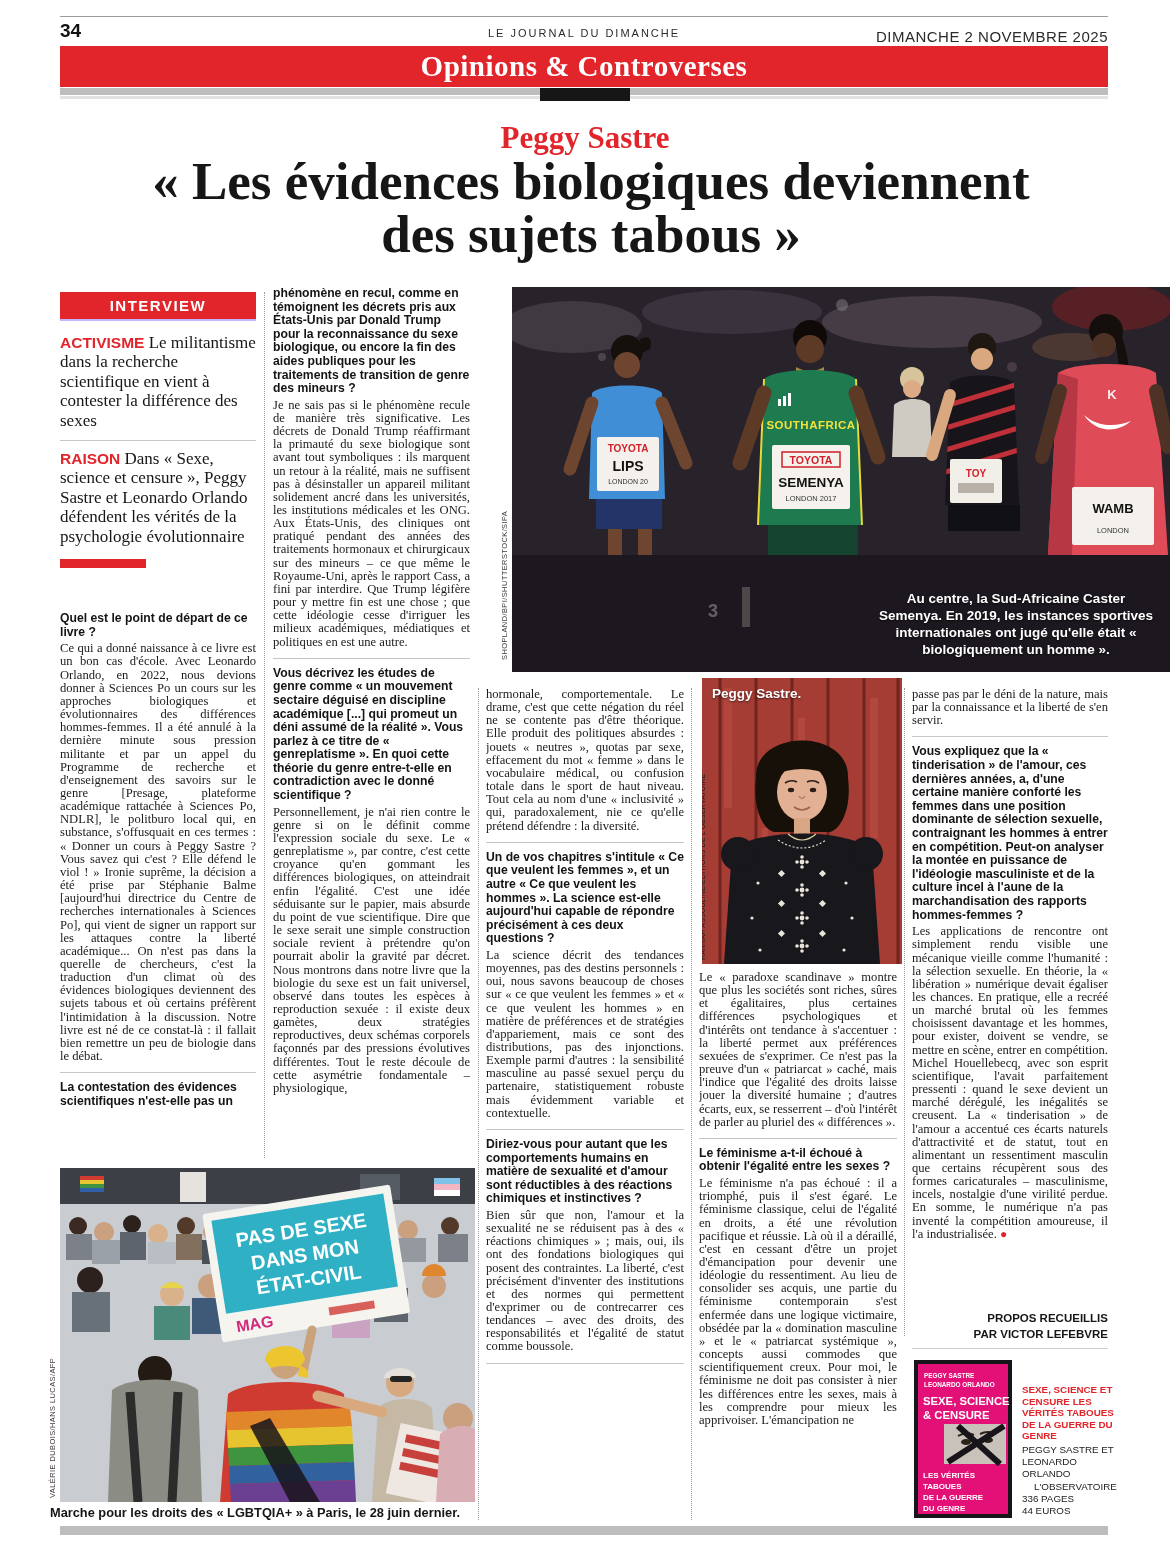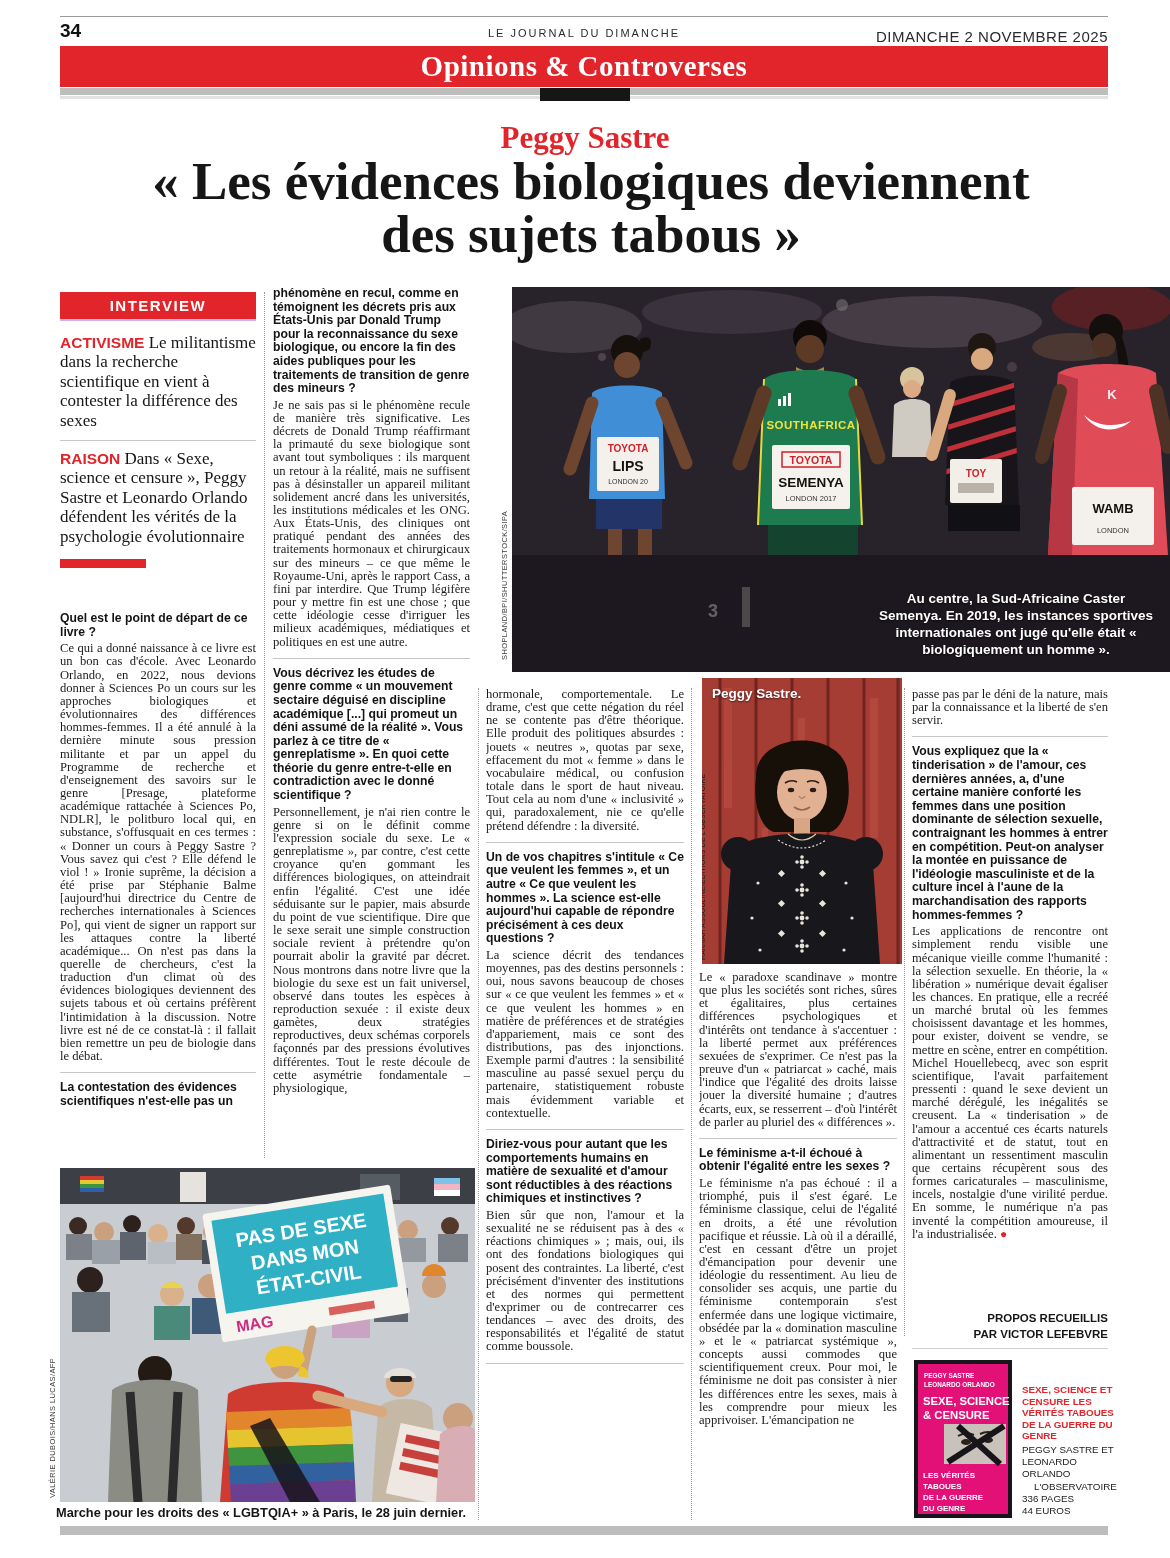--- a/index.html
+++ b/index.html
@@ -42,21 +42,21 @@
   .photo{position:absolute;overflow:hidden;}
   .credit{position:absolute;font-family:"Liberation Sans","DejaVu Sans",sans-serif;font-size:7.5px;color:#3c3c3c;
           letter-spacing:.4px;transform:rotate(-90deg);transform-origin:0 0;white-space:nowrap;}
   .runners-caption{position:absolute;right:14px;bottom:14px;width:280px;text-align:center;color:#fff;
        font-family:"Liberation Sans","DejaVu Sans",sans-serif;font-weight:bold;font-size:13.5px;line-height:17px;
        text-shadow:0 1px 2px rgba(0,0,0,.7);}
   .portrait-label{position:absolute;left:10px;top:8px;color:#fff;font-family:"Liberation Sans","DejaVu Sans",sans-serif;
        font-weight:bold;font-size:13.5px;text-shadow:0 1px 2px rgba(0,0,0,.6);}
   .portrait-credit{position:absolute;left:4px;bottom:4px;font-family:"Liberation Sans","DejaVu Sans",sans-serif;
        font-size:6.8px;color:#1c1c1c;letter-spacing:.3px;transform:rotate(-90deg);transform-origin:0 100%;white-space:nowrap;}
-  .march-caption{left:56px;top:1505px;width:470px;font-family:"Liberation Sans","DejaVu Sans",sans-serif;
+  .march-caption{left:50px;top:1505px;width:470px;font-family:"Liberation Sans","DejaVu Sans",sans-serif;
        font-weight:bold;font-size:12.8px;color:#161616;}
   
   .byline{left:912px;top:1310px;width:196px;text-align:right;font-family:"Liberation Sans","DejaVu Sans",sans-serif;
           font-weight:bold;font-size:11.5px;line-height:16px;color:#161616;}
   .bookrule{left:912px;top:1348px;width:196px;height:1px;background:#cfcfcf;}
   .bookinfo{left:1022px;top:1384px;width:92px;font-family:"Liberation Sans","DejaVu Sans",sans-serif;font-size:9.8px;line-height:11.6px;}
   .bookinfo .bt{color:#e2242b;font-weight:bold;}
   .bookinfo .bd{color:#222;margin-top:2px;line-height:12.2px;}
   .dot{color:#e2242b;font-size:12px;}
   .bottombar{left:60px;top:1526px;width:1048px;height:9px;background:#bdbdbd;}

